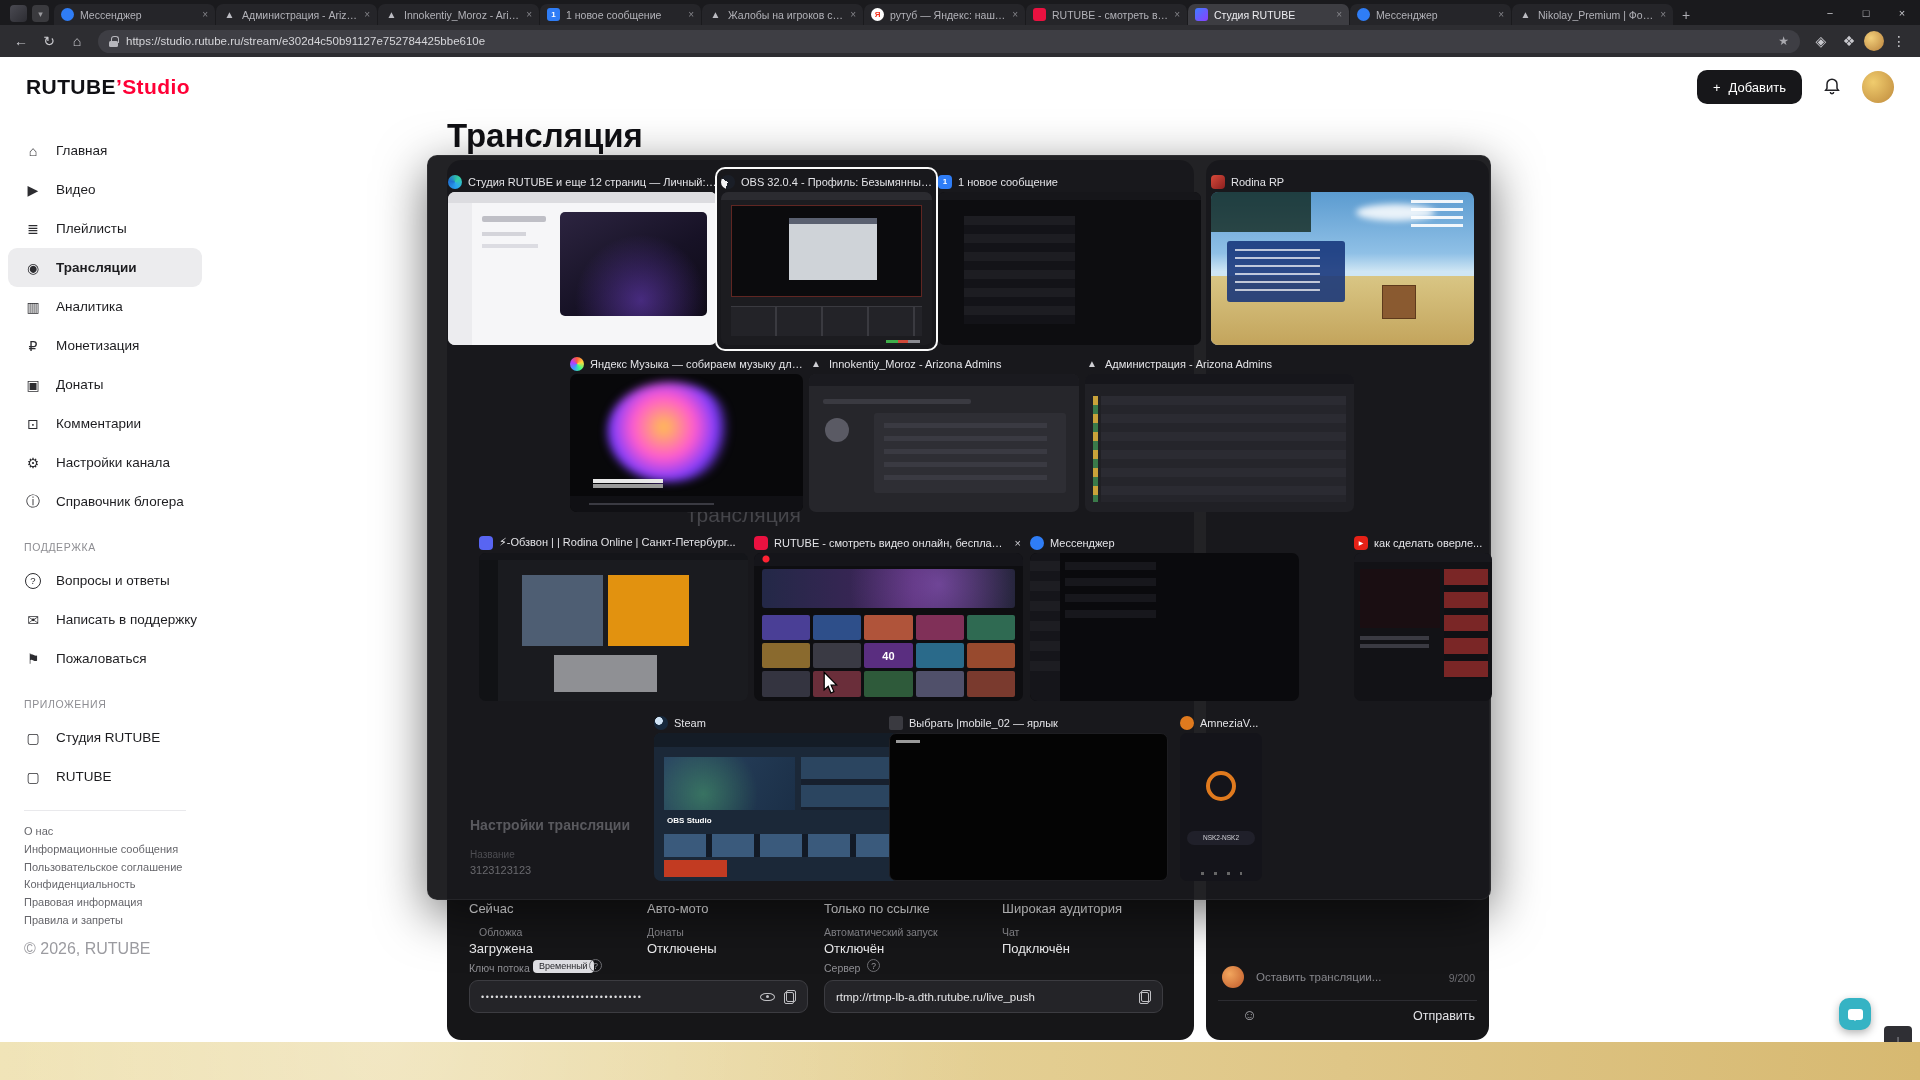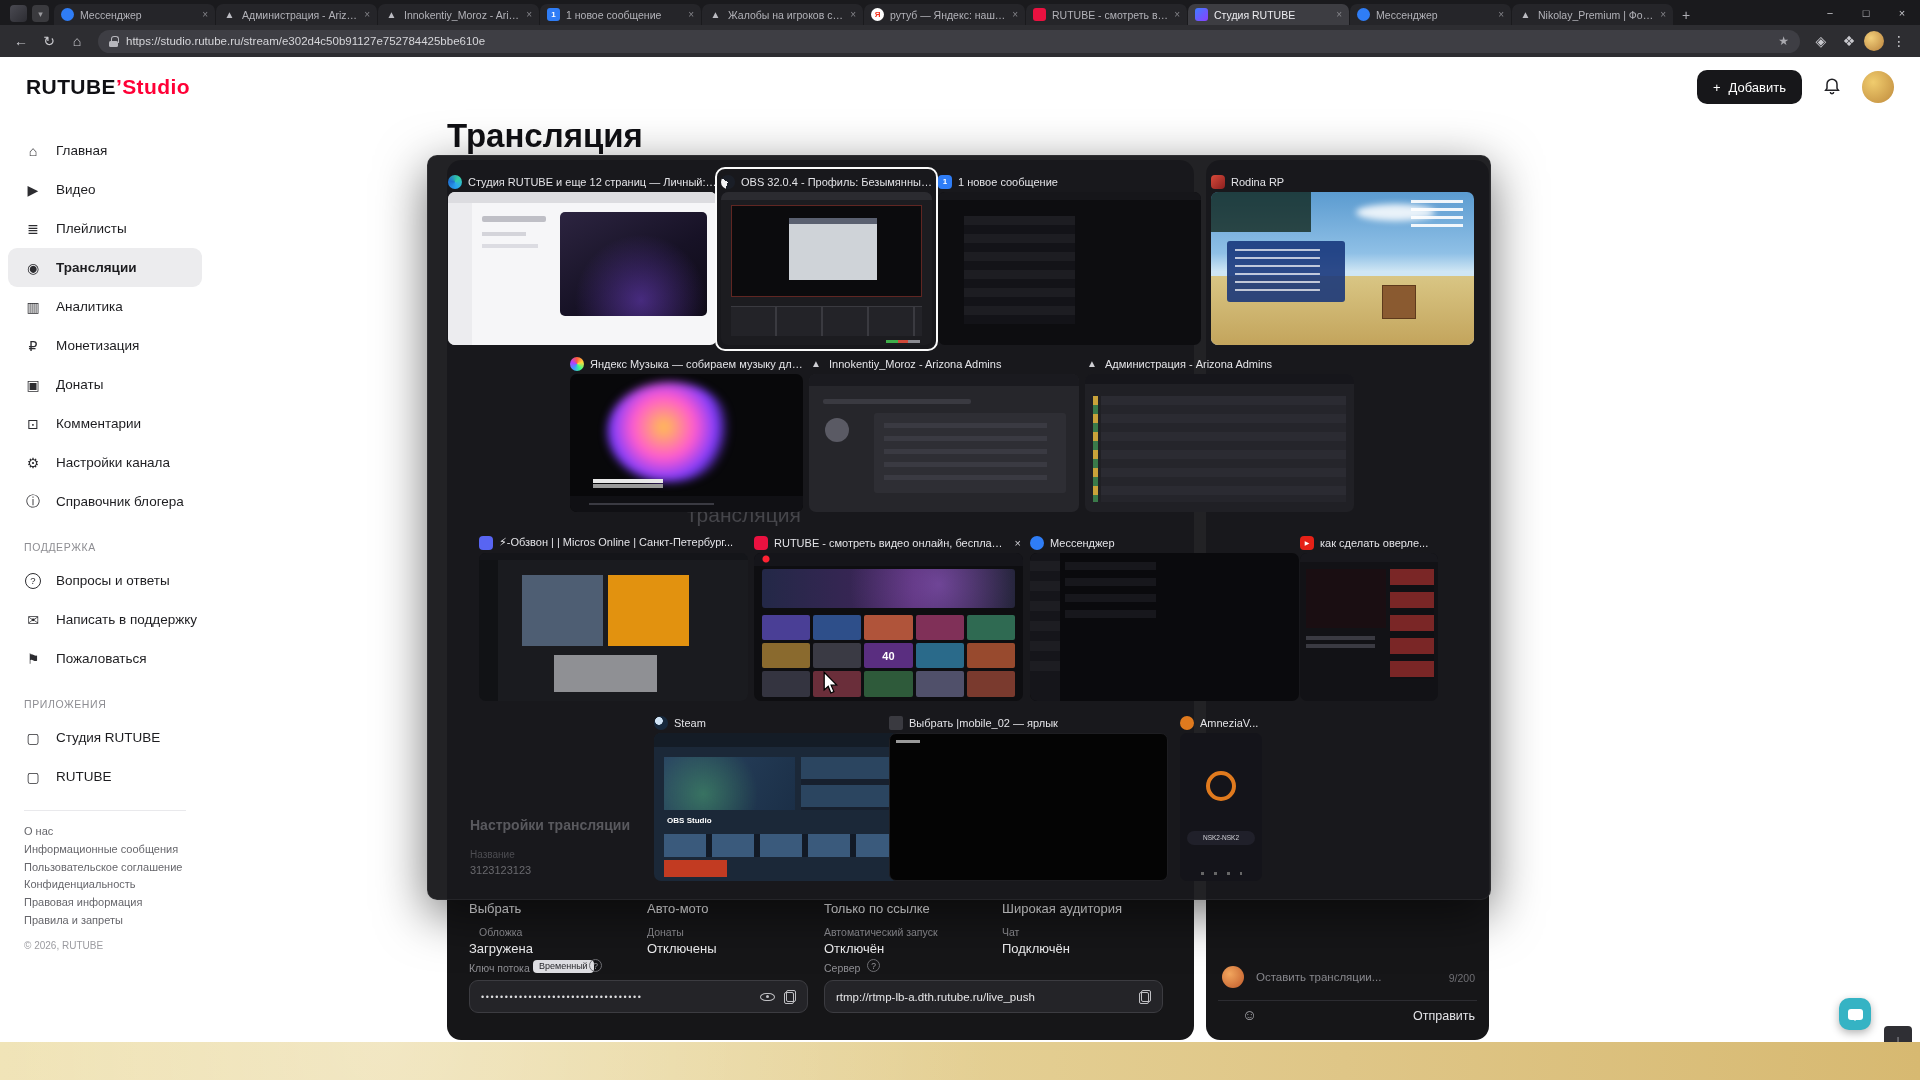--- a/index.html
+++ b/index.html
@@ -57,21 +57,21 @@
   .sidebar{width:210px;flex:none;padding-top:14px}
   .s-item{display:flex;align-items:center;gap:13px;height:39px;padding:0 15px;margin:0 8px;border-radius:9px;
     font-size:13.5px;color:#1d1d20;white-space:nowrap}
   .s-item.active{background:#ececee;font-weight:bold}
   .s-icon{width:20px;text-align:center;font-size:14px;color:#2c2c30;flex:none}
   .s-icon.q{width:16px;height:16px;border:1.3px solid #2c2c30;border-radius:50%;font-size:9.5px;display:flex;
     align-items:center;justify-content:center;margin:0 2px}
   .s-section{font-size:10.5px;color:#8d8d92;letter-spacing:.6px;padding:20px 24px 8px}
   .s-footer{margin:14px 24px 0;border-top:1px solid #e9e9ec;padding-top:12px;font-size:11px;color:#66666b;line-height:1.62}
   .s-footer span{display:block}
-  .s-copy{padding:10px 24px;font-size:10px;color:#9b9ba0}
+  .s-copy{padding:10px 24px;font-size:16px;color:#9b9ba0}
 
   .page-title{position:absolute;left:447px;top:60px;font-size:33px;font-weight:bold;color:#101014}
 
   .card{position:absolute;background:#161618;border-radius:14px}
   .cv{position:absolute;font-size:13px;color:#f0f0f2;white-space:nowrap}
   .cl{position:absolute;font-size:10.5px;color:#8f8f94;white-space:nowrap}
   .badge{position:absolute;background:#dfdfe3;color:#29292d;font-size:9px;padding:2px 6px;border-radius:4px;line-height:1}
   .help{position:absolute;width:13px;height:13px;border:1.2px solid #6f6f74;border-radius:50%;color:#9a9a9f;
     font-size:8.5px;display:flex;align-items:center;justify-content:center}
   .inp{position:absolute;height:33px;background:#242428;border:1px solid #3c3c41;border-radius:9px;display:flex;
@@ -305,21 +305,21 @@
             <span>Правовая информация</span>
             <span>Правила и запреты</span>
           </div>
           <div class="s-copy">© 2026, RUTUBE</div>
         </div>
       </div>
 
       <div class="page-title">Трансляция</div>
 
       <div class="card" style="left:447px;top:103px;width:747px;height:880px">
-        <span class="cv" style="left:22px;top:741px">Выбрать</span>
+        <span class="cv" style="left:22px;top:741px">Сейчас</span>
         <span class="cv" style="left:200px;top:741px">Авто-мото</span>
         <span class="cv" style="left:377px;top:741px">Только по ссылке</span>
         <span class="cv" style="left:555px;top:741px">Широкая аудитория</span>
 
         <span class="cl" style="left:32px;top:766px">Обложка</span>
         <span class="cl" style="left:200px;top:766px">Донаты</span>
         <span class="cl" style="left:377px;top:766px">Автоматический запуск</span>
         <span class="cl" style="left:555px;top:766px">Чат</span>
         <span class="cv" style="left:22px;top:781px">Загружена</span>
         <span class="cv" style="left:200px;top:781px">Отключены</span>
@@ -450,21 +450,21 @@
           <div class="wthumb" style="height:138px;background:#202025">
             <div style="left:0;top:0;right:0;height:10px;background:#16161b"></div>
             <div style="left:3%;width:5px;top:16%;bottom:7%;background:repeating-linear-gradient(180deg,#c9a23a 0 9px,#3a7a4a 9px 18px)"></div>
             <div style="left:6%;right:3%;top:16%;bottom:7%;background:repeating-linear-gradient(180deg,#2b2b32 0 9px,#25252b 9px 18px)"></div>
           </div>
         </div>
 
         <div class="win" style="left:51px;top:378px;width:269px">
           <div class="wtit">
             <span class="wfav" style="background:#5865f2"></span>
-            <span class="wt">⚡-Обзвон | | Micros Online | Санкт-Петербург...</span>
+            <span class="wt">⚡-Обзвон | | Rodina Online | Санкт-Петербург...</span>
           </div>
           <div class="wthumb" style="height:148px;background:#1a1b1f">
             <div style="left:0;top:0;bottom:0;width:7%;background:#111215"></div>
             <div style="left:0;top:0;right:0;height:7px;background:#141519"></div>
             <div style="left:16%;top:15%;width:30%;height:48%;background:#4e5e73"></div>
             <div style="left:48%;top:15%;width:30%;height:48%;background:#e2920f"></div>
             <div style="left:28%;top:69%;width:38%;height:25%;background:#8f9094"></div>
           </div>
         </div>
 
@@ -503,21 +503,21 @@
           <div class="wtit">
             <span class="wfav" style="background:#2f7df6;border-radius:50%"></span>
             <span class="wt">Мессенджер</span>
           </div>
           <div class="wthumb" style="height:148px;background:#0a0a0d">
             <div style="left:0;top:0;bottom:0;width:11%;background:repeating-linear-gradient(180deg,#1d1d22 0 10px,transparent 10px 20px) 0 8px/100% 80% no-repeat,#15151a"></div>
             <div style="left:13%;top:6%;width:34%;height:38%;background:repeating-linear-gradient(180deg,#17171c 0 8px,transparent 8px 16px)"></div>
           </div>
         </div>
 
-        <div class="win" style="left:872px;top:378px;width:138px">
+        <div class="win" style="left:926px;top:378px;width:138px">
           <div class="wtit">
             <span class="wfav" style="background:#e62117;font-size:6px">▶</span>
             <span class="wt">как сделать оверле...</span>
           </div>
           <div class="wthumb" style="height:148px;background:#121216">
             <div style="left:0;top:0;right:0;height:9px;background:#18181d"></div>
             <div style="left:4%;top:11%;width:58%;height:40%;background:#1a0e12"></div>
             <div style="right:3%;top:11%;width:32%;height:74%;background:repeating-linear-gradient(180deg,#7a2626 0 16px,#101014 16px 23px)"></div>
             <div style="left:4%;top:56%;width:50%;height:12px;background:repeating-linear-gradient(180deg,#3a3a42 0 4px,transparent 4px 8px)"></div>
           </div>

